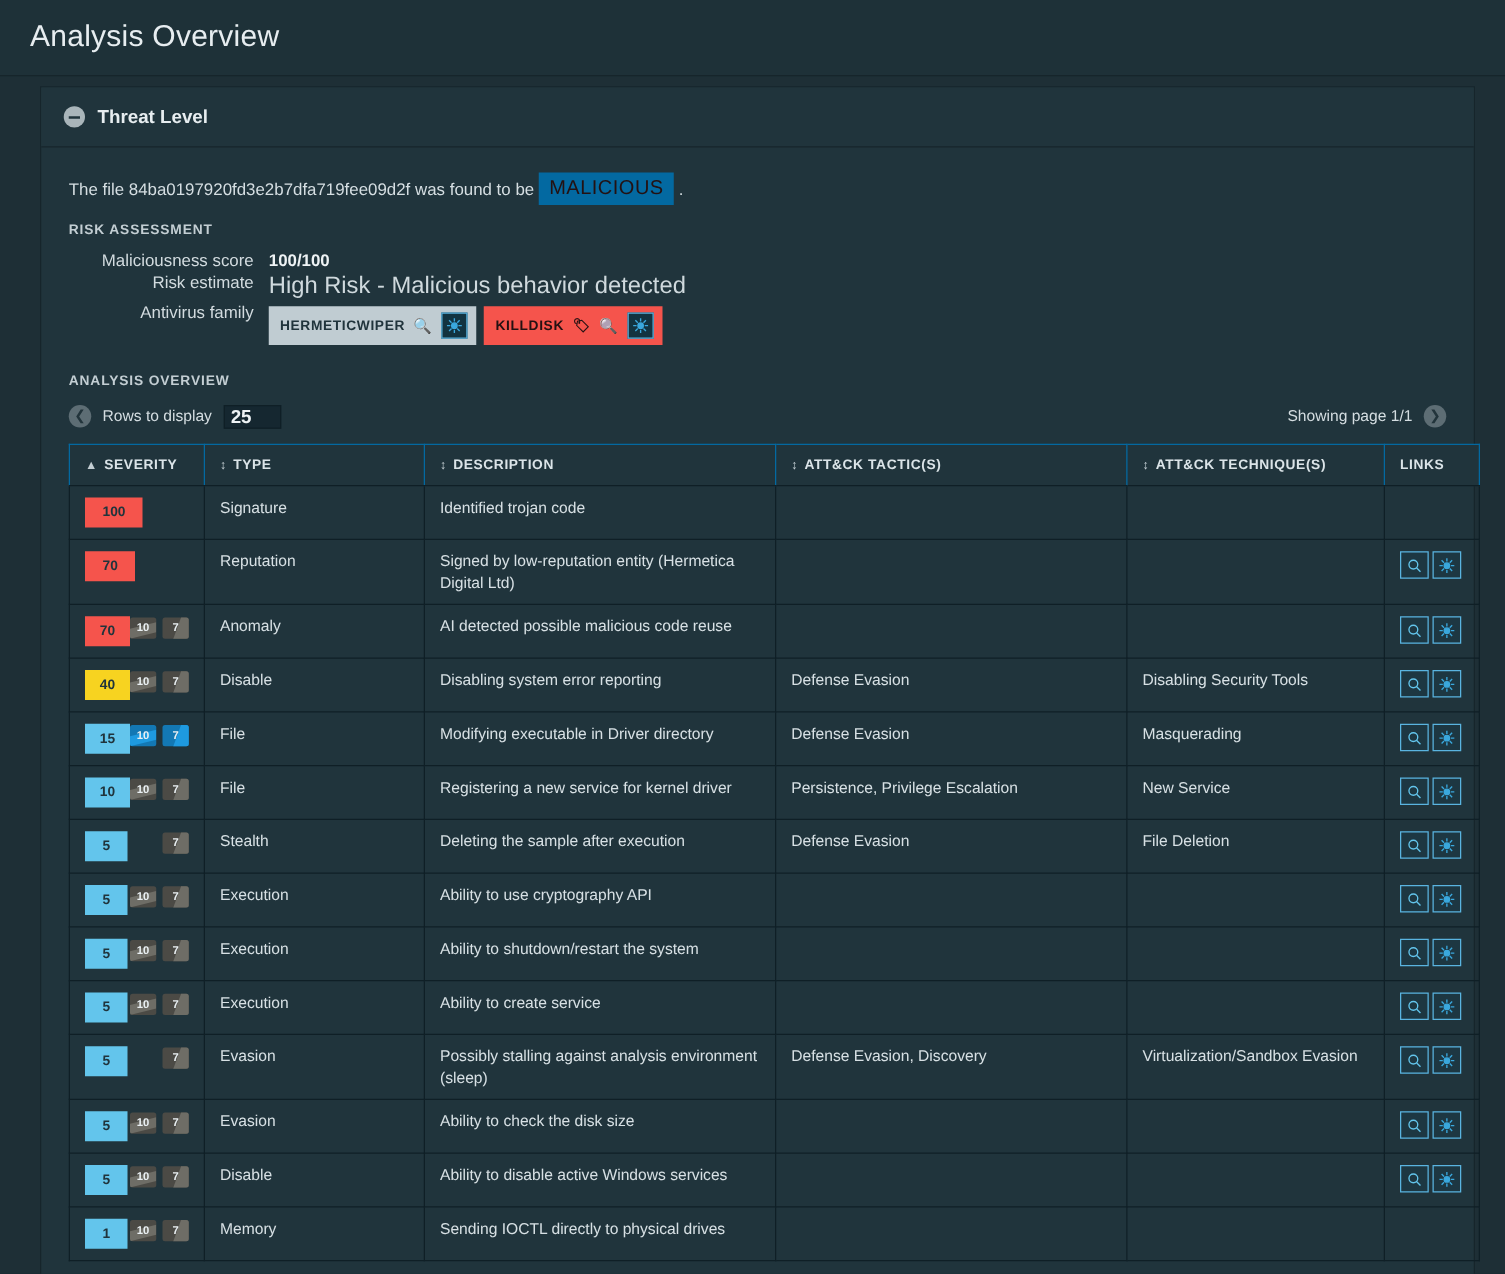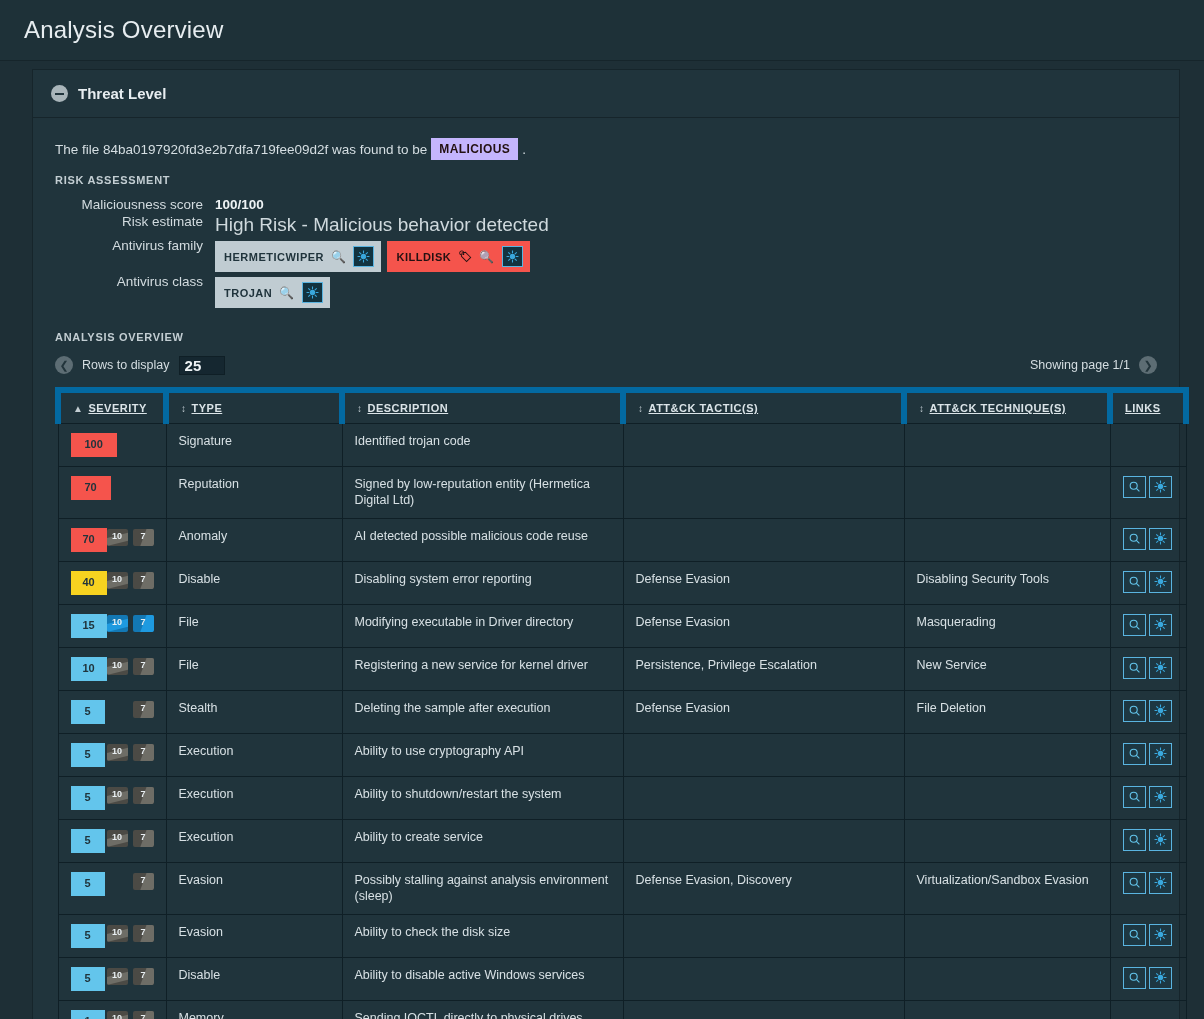--- a/index.html
+++ b/index.html
@@ -55,22 +55,22 @@
   .card-body { padding: 20px 22px 18px 22px; }
 
   
   .summary {
     font-size: 13.5px; color: #d5dee2;
     display: flex; align-items: center; gap: 0;
     margin-bottom: 14px;
   }
   .badge-malicious {
     display: inline-block;
-    background: #c4b5fd; color: #241112;
-    font-size: 12px; font-weight: 700; letter-spacing: .4px;
+    background: #0369a1; color: #241112;
+    font-size: 16px; font-weight: 400; letter-spacing: .4px;
     padding: 4px 8px; margin: 0 4px;
   }
 
   .section-label {
     font-size: 11px; font-weight: 700; letter-spacing: .7px;
     color: #c3ced3; margin: 0 0 10px 0;
   }
 
   
   .risk-grid { display: table; border-spacing: 0; margin-top: 10px; }
@@ -126,29 +126,28 @@
   .ctrl-right { display: flex; align-items: center; gap: 9px; }
 
   
   table.findings {
     width: 100%; border-collapse: collapse;
     border: 1px solid #0f1f26;
     table-layout: fixed;
   }
   table.findings th {
     background: #20343c;
-    border: 6px solid #0369a1;
+    border: 1px solid #0369a1;
     border-bottom: 1px solid #0f1f26;
     height: 33px;
     text-align: left;
     padding: 0 12px;
     font-size: 11px; font-weight: 700; letter-spacing: .5px;
     color: #dbe4e8;
     white-space: nowrap;
-    text-decoration: underline;
   }
   table.findings th .sortmark {
     display: inline-block; margin-right: 5px; color: #c3ced3; font-size: 10px;
   }
   table.findings td {
     border: 1px solid #0f1f26;
     padding: 9px 12px;
     font-size: 12.5px; color: #d7e0e4;
     vertical-align: top;
     line-height: 1.32;
@@ -258,37 +257,20 @@
                   <span class="icon-box">
                     <svg width="13" height="13" viewBox="0 0 24 24" fill="none" stroke="#3aa8dd" stroke-width="2">
                       <circle cx="12" cy="12" r="4" fill="#3aa8dd"></circle>
                       <path d="M12 1v5M12 18v5M1 12h5M18 12h5M4.2 4.2l3.6 3.6M16.2 16.2l3.6 3.6M19.8 4.2l-3.6 3.6M7.8 16.2l-3.6 3.6"></path>
                     </svg>
                   </span>
                 </div>
               </div>
           </div>
         </div>
-        <div class="risk-row">
-          <div class="risk-key">Antivirus class</div>
-          <div class="risk-val">
-            <div class="tag-wrap" id="class-tags">
-                <div class="av-tag">
-                  <span>TROJAN</span>
-                  <span class="mag" style="font-family: &quot;DejaVu Sans&quot;, sans-serif;">🔍</span>
-                  <span class="icon-box">
-                    <svg width="13" height="13" viewBox="0 0 24 24" fill="none" stroke="#3aa8dd" stroke-width="2">
-                      <circle cx="12" cy="12" r="4" fill="#3aa8dd"></circle>
-                      <path d="M12 1v5M12 18v5M1 12h5M18 12h5M4.2 4.2l3.6 3.6M16.2 16.2l3.6 3.6M19.8 4.2l-3.6 3.6M7.8 16.2l-3.6 3.6"></path>
-                    </svg>
-                  </span>
-                </div>
-              </div>
-          </div>
-        </div>
       </div>
 
       <div class="section-label ov-label">ANALYSIS OVERVIEW</div>
 
       <div class="table-controls">
         <div class="ctrl-left">
           <span class="circ-btn">❮</span>
           <span class="ctrl-text">Rows to display</span>
           <input class="rows-input" value="25" style="">
         </div>

